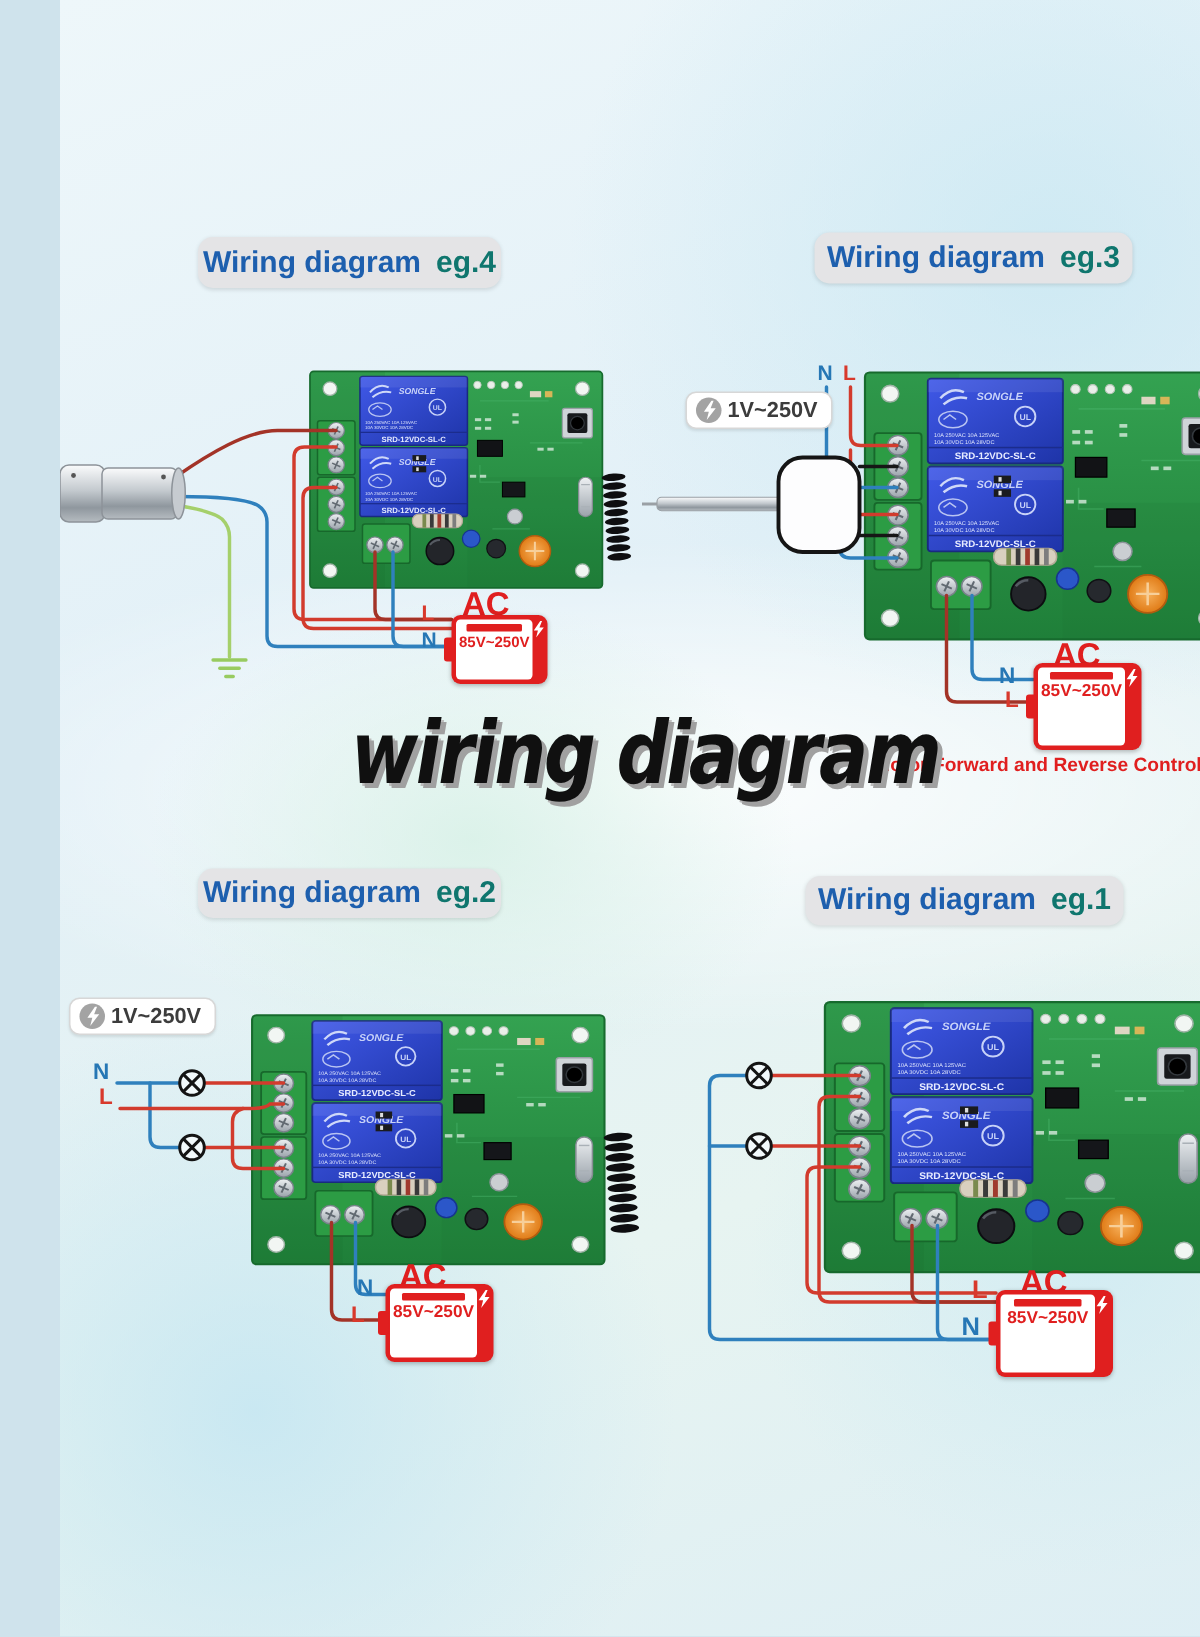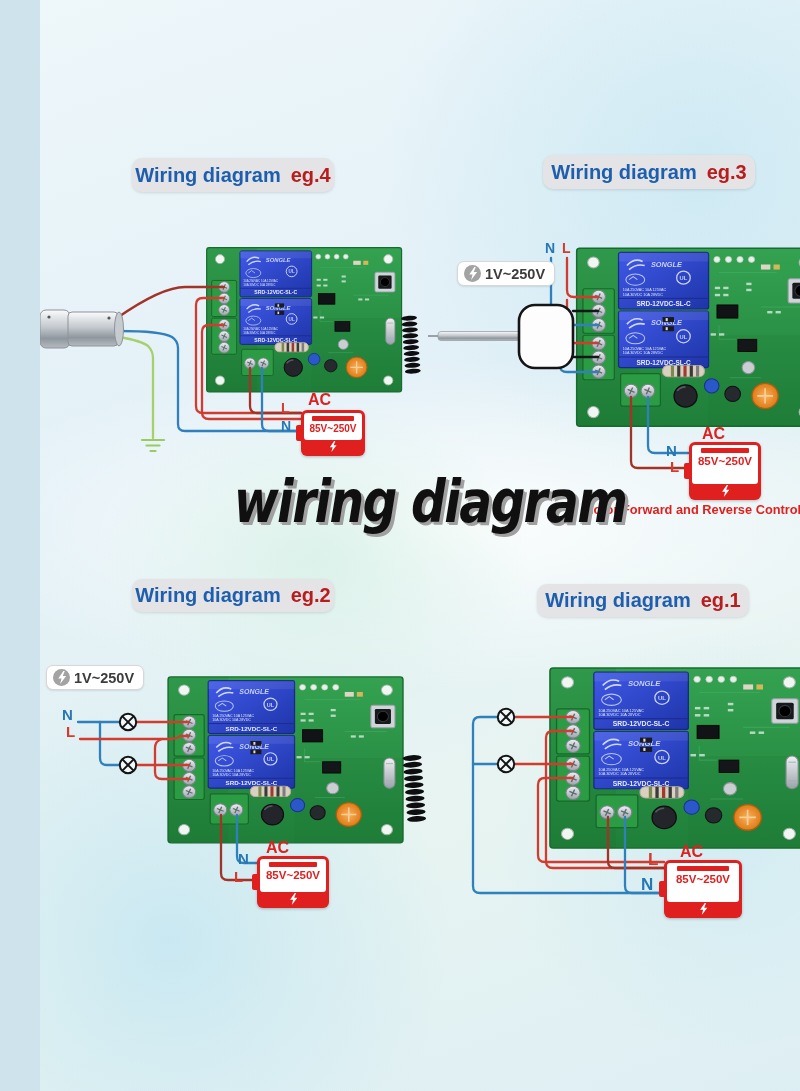--- a/index.html
+++ b/index.html
@@ -19,35 +19,35 @@
   .blob4{left:60px;top:400px;width:430px;height:320px;
     background:radial-gradient(closest-side,rgba(213,240,229,.8),rgba(255,255,255,0));}
   .blob5{right:-120px;bottom:40px;width:460px;height:420px;
     background:radial-gradient(closest-side,rgba(204,234,243,.7),rgba(255,255,255,0));}
   .scene{position:absolute;left:0;top:0;}
 
   .pill{position:absolute;height:34px;border-radius:10px;background:#e4e4e6;
     box-shadow:0 1px 3px rgba(0,0,0,.12);display:flex;align-items:center;justify-content:center;gap:10px;
     font-size:20px;font-weight:bold;}
   .pill-main{color:#1d5fae;}
-  .pill-eg{color:#b91c1c;}
+  .pill-eg{color:#0f766e;}
 
   .badge{position:absolute;display:inline-flex;align-items:center;gap:4px;background:#ffffff;
     border:1px solid #d7d7d7;border-radius:7px;padding:3px 9px 3px 6px;
     box-shadow:0 1px 2px rgba(0,0,0,.10);font-size:14.5px;font-weight:bold;color:#3c3c3c;}
   .badge-ic{width:17px;height:17px;border-radius:50%;background:#a3a3a3;
     display:flex;align-items:center;justify-content:center;flex:0 0 auto;}
 
   .wl{position:absolute;font-size:15px;font-weight:bold;line-height:1;}
   .wl-n{color:#2677b5;}
   .wl-l{color:#d8392c;}
-  .ac-title{position:absolute;font-size:16px;font-weight:bold;color:#e01f1f;line-height:1;}
+  .ac-title{position:absolute;font-size:22px;font-weight:bold;color:#e01f1f;line-height:1;text-decoration:underline;}
 
   .acbox{position:absolute;background:#e01f1f;border-radius:6px;padding:3px;
-    display:flex;flex-direction:column;box-shadow:0 1px 3px rgba(0,0,0,.25);}
+    display:flex;flex-direction:row;box-shadow:0 1px 3px rgba(0,0,0,.25);}
   .acbox-nub{position:absolute;left:-5px;top:50%;margin-top:-8px;width:7px;height:16px;
     background:#e01f1f;border-radius:2px;}
   .acbox-top{flex:1;background:#ffffff;border-radius:3px;display:flex;flex-direction:column;
     align-items:center;justify-content:flex-start;min-height:0;}
   .acbox-bar{width:72%;height:5px;background:#e01f1f;border-radius:1px;margin:3px auto 1px;}
   .acbox-range{color:#e01f1f;font-weight:bold;font-size:11.5px;white-space:nowrap;padding:1px 2px;}
   .acbox-sm .acbox-range{font-size:10px;}
   .acbox-bolt{height:13px;display:flex;align-items:center;justify-content:center;flex:0 0 auto;}
 
   .caption{position:absolute;font-size:12.8px;font-weight:bold;color:#e01f1f;white-space:nowrap;

